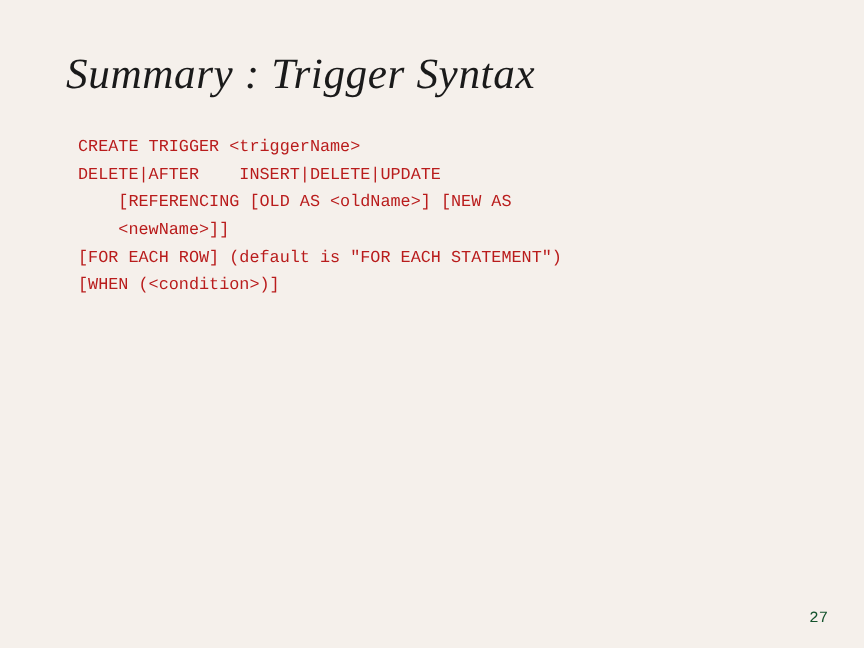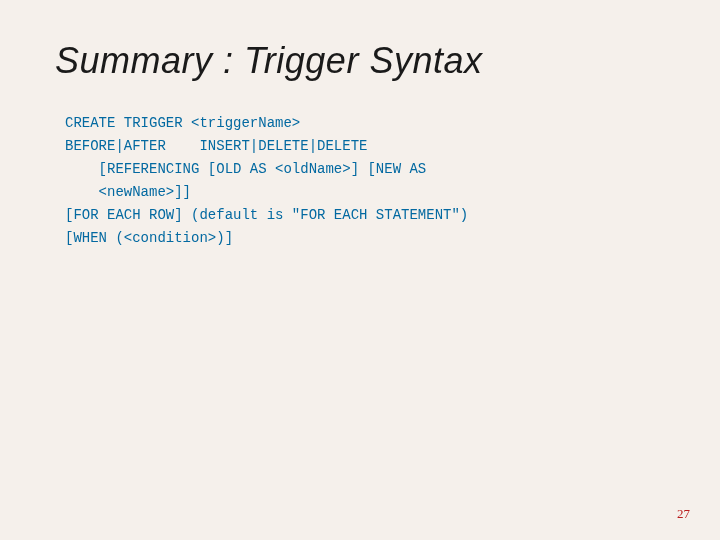--- a/index.html
+++ b/index.html
@@ -19,60 +19,60 @@
 
     .slide-container {
       width: 720px;
       height: 540px;
       background-color: #f5f0eb;
       padding: 40px 55px 30px 55px;
       position: relative;
     }
 
     .slide-title {
-      font-family: Liberation Sans, sans-serif;
+      font-family: Liberation Serif, serif;
       font-style: italic;
       font-size: 36px;
       font-weight: normal;
       color: #1a1a1a;
       margin-bottom: 30px;
       letter-spacing: 0.5px;
     }
 
     .code-block {
       font-family: 'Courier New', Courier, monospace;
       font-size: 14px;
-      color: #0369a1;
+      color: #b91c1c;
       line-height: 1.65;
       margin-left: 10px;
     }
 
     .code-line {
       white-space: pre;
     }
 
     .page-number {
       position: absolute;
       bottom: 18px;
       right: 30px;
-      font-family: Liberation Serif, serif;
+      font-family: Liberation Mono, monospace;
       font-size: 13px;
-      color: #b91c1c;
+      color: #14532d;
     }
   </style>
 </head>
 <body>
 
 <div class="slide-container">
 
   <h1 class="slide-title">Summary :  Trigger Syntax</h1>
 
   <div class="code-block">
     <div class="code-line">CREATE TRIGGER &lt;triggerName&gt;</div>
-    <div class="code-line">BEFORE|AFTER    INSERT|DELETE|DELETE</div>
+    <div class="code-line">DELETE|AFTER    INSERT|DELETE|UPDATE</div>
     <div class="code-line">    [REFERENCING [OLD AS &lt;oldName&gt;] [NEW AS</div>
     <div class="code-line">    &lt;newName&gt;]]</div>
     <div class="code-line">[FOR EACH ROW] (default is "FOR EACH STATEMENT")</div>
     <div class="code-line">[WHEN (&lt;condition&gt;)]</div>
   </div>
 
   <div class="page-number">27</div>
 
 </div>
 

